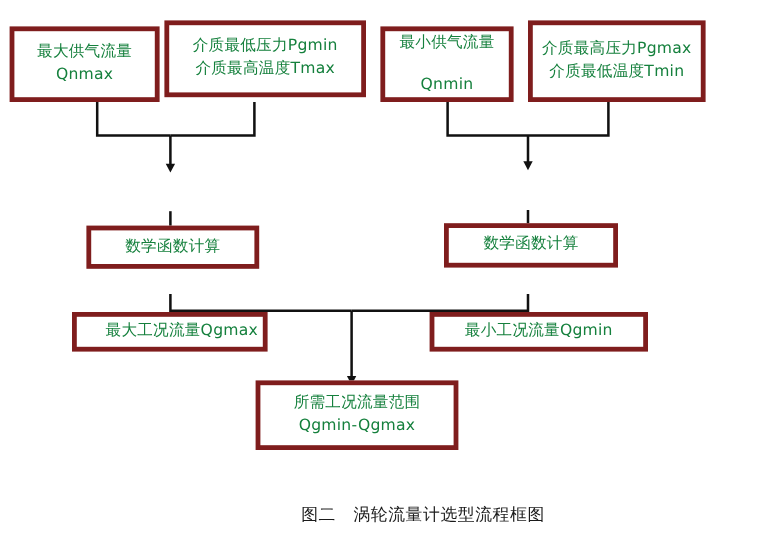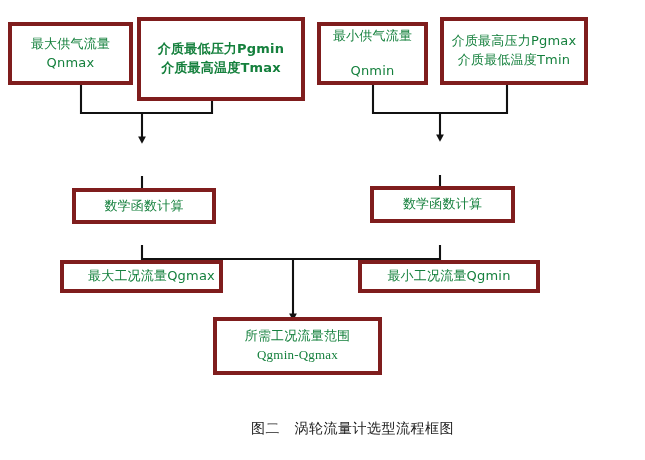--- a/index.html
+++ b/index.html
@@ -83,21 +83,21 @@
         <polyline points="440,245 440,259 293,259"></polyline>
         <polyline points="293,259 293,317" marker-end="url(#arrowhead)"></polyline>
       </g>
   </svg>
 
   <div class="node two" style="left: 8px; top: 22px; width: 125px; height: 63px;">
     <span class="line1">最大供气流量</span>
     <span class="line2">Qnmax</span>
   </div>
 
-  <div class="node two" style="left: 137px; top: 17px; width: 168px; height: 84px; font-weight: bold;">
+  <div class="node two" style="left: 137px; top: 17px; width: 168px; height: 64px;">
     <span class="line1">介质最低压力Pgmin</span>
     <span class="line2">介质最高温度Tmax</span>
   </div>
 
   <div class="node two" style="left: 317px; top: 22px; width: 111px; height: 63px; gap: 16px;">
     <span class="line1">最小供气流量</span>
     <span class="line2">Qnmin</span>
   </div>
 
   <div class="node two" style="left: 440px; top: 17px; width: 148px; height: 68px;">
@@ -114,20 +114,20 @@
   </div>
 
   <div class="node single" style="left: 60px; top: 212px; width: 163px; height: 33px; padding-left: 20px;">
     <span class="line1">最大工况流量Qgmax</span>
   </div>
 
   <div class="node single" style="left: 358px; top: 212px; width: 182px; height: 33px;">
     <span class="line1">最小工况流量Qgmin</span>
   </div>
 
-  <div class="node two" style="left: 213px; top: 317px; width: 169px; height: 58px; font-family: Liberation Serif, serif;">
+  <div class="node two" style="left: 213px; top: 317px; width: 169px; height: 58px;">
     <span class="line1">所需工况流量范围</span>
     <span class="line2">Qgmin-Qgmax</span>
   </div>
 
   <div id="caption">图二　涡轮流量计选型流程框图</div>
 
 </div>
 
 </body></html>

